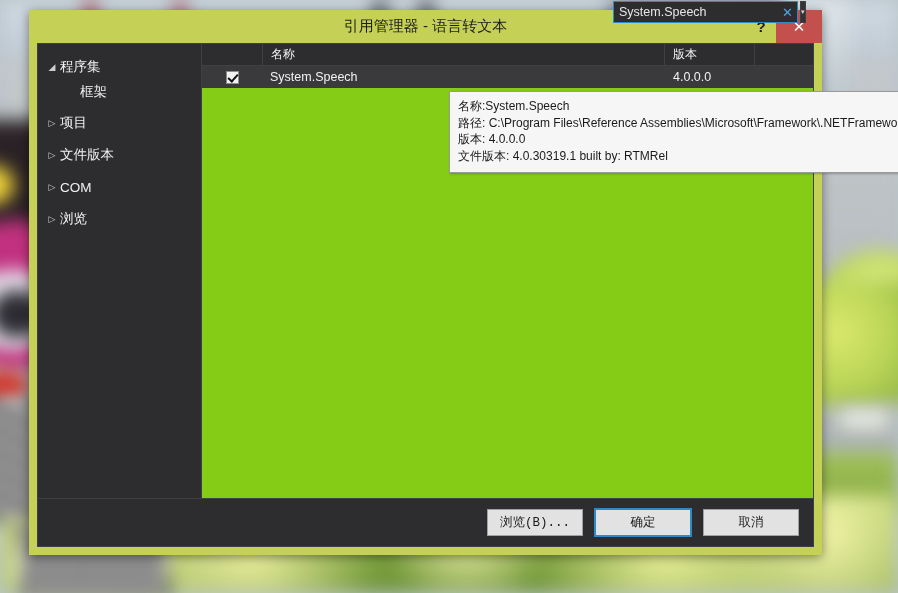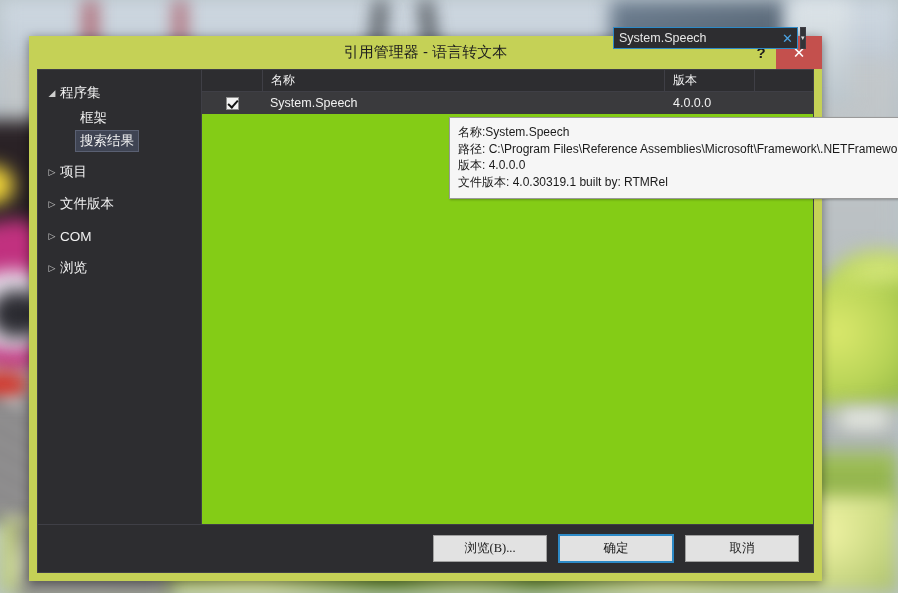--- a/index.html
+++ b/index.html
@@ -129,21 +129,21 @@
     color: rgba(255,255,255,0.68);
     letter-spacing: .2px;
     text-shadow: 0 1px 1px rgba(0,0,0,0.12);
     font-family: "Liberation Sans", sans-serif;
     pointer-events: none;
   }
 
   
   #dialog {
     position: absolute;
-    left: 29px; top: 36px;
+    left: 29px; top: 10px;
     width: 793px; height: 545px;
     background: #c5d156;      
     box-shadow: 0 2px 10px rgba(0,0,0,0.45);
     box-sizing: border-box;
     display: flex;
     flex-direction: column;
   }
 
   #titlebar {
     height: 33px;
@@ -369,26 +369,26 @@
     display: flex;
     align-items: center;
     justify-content: flex-end;
     padding-right: 14px;
     gap: 11px;
     box-sizing: border-box;
   }
   .dlg-btn {
     min-width: 80px;
     height: 25px;
-    padding: 0 16px;
+    padding: 0 7px;
     background: #e2e2e2;
     border: 1px solid #a0a0a0;
     color: #1a1a1a;
     font-size: 12.5px;
-    font-family: Liberation Serif, serif;
+    font-family: Liberation Mono, monospace;
     cursor: default;
     display: flex; align-items: center; justify-content: center;
   }
   .dlg-btn.default {
     border: 2px solid #2d8ac7;
   }
 </style>
 </head>
 <body>
 
@@ -434,23 +434,20 @@
         <div id="tree-pane">
 
           <div class="tree-node">
             <span class="arrow expanded">◢</span>
             <span>程序集</span>
           </div>
 
           <div class="tree-node child">
             <span class="label-box">框架</span>
           </div>
-          <div class="tree-node child selected">
-            <span class="label-box">搜索结果</span>
-          </div>
 
           <div class="tree-node" style="margin-top:7px">
             <span class="arrow">▷</span>
             <span>项目</span>
           </div>
           <div class="tree-node" style="margin-top:6px">
             <span class="arrow">▷</span>
             <span>文件版本</span>
           </div>
           <div class="tree-node" style="margin-top:6px">

